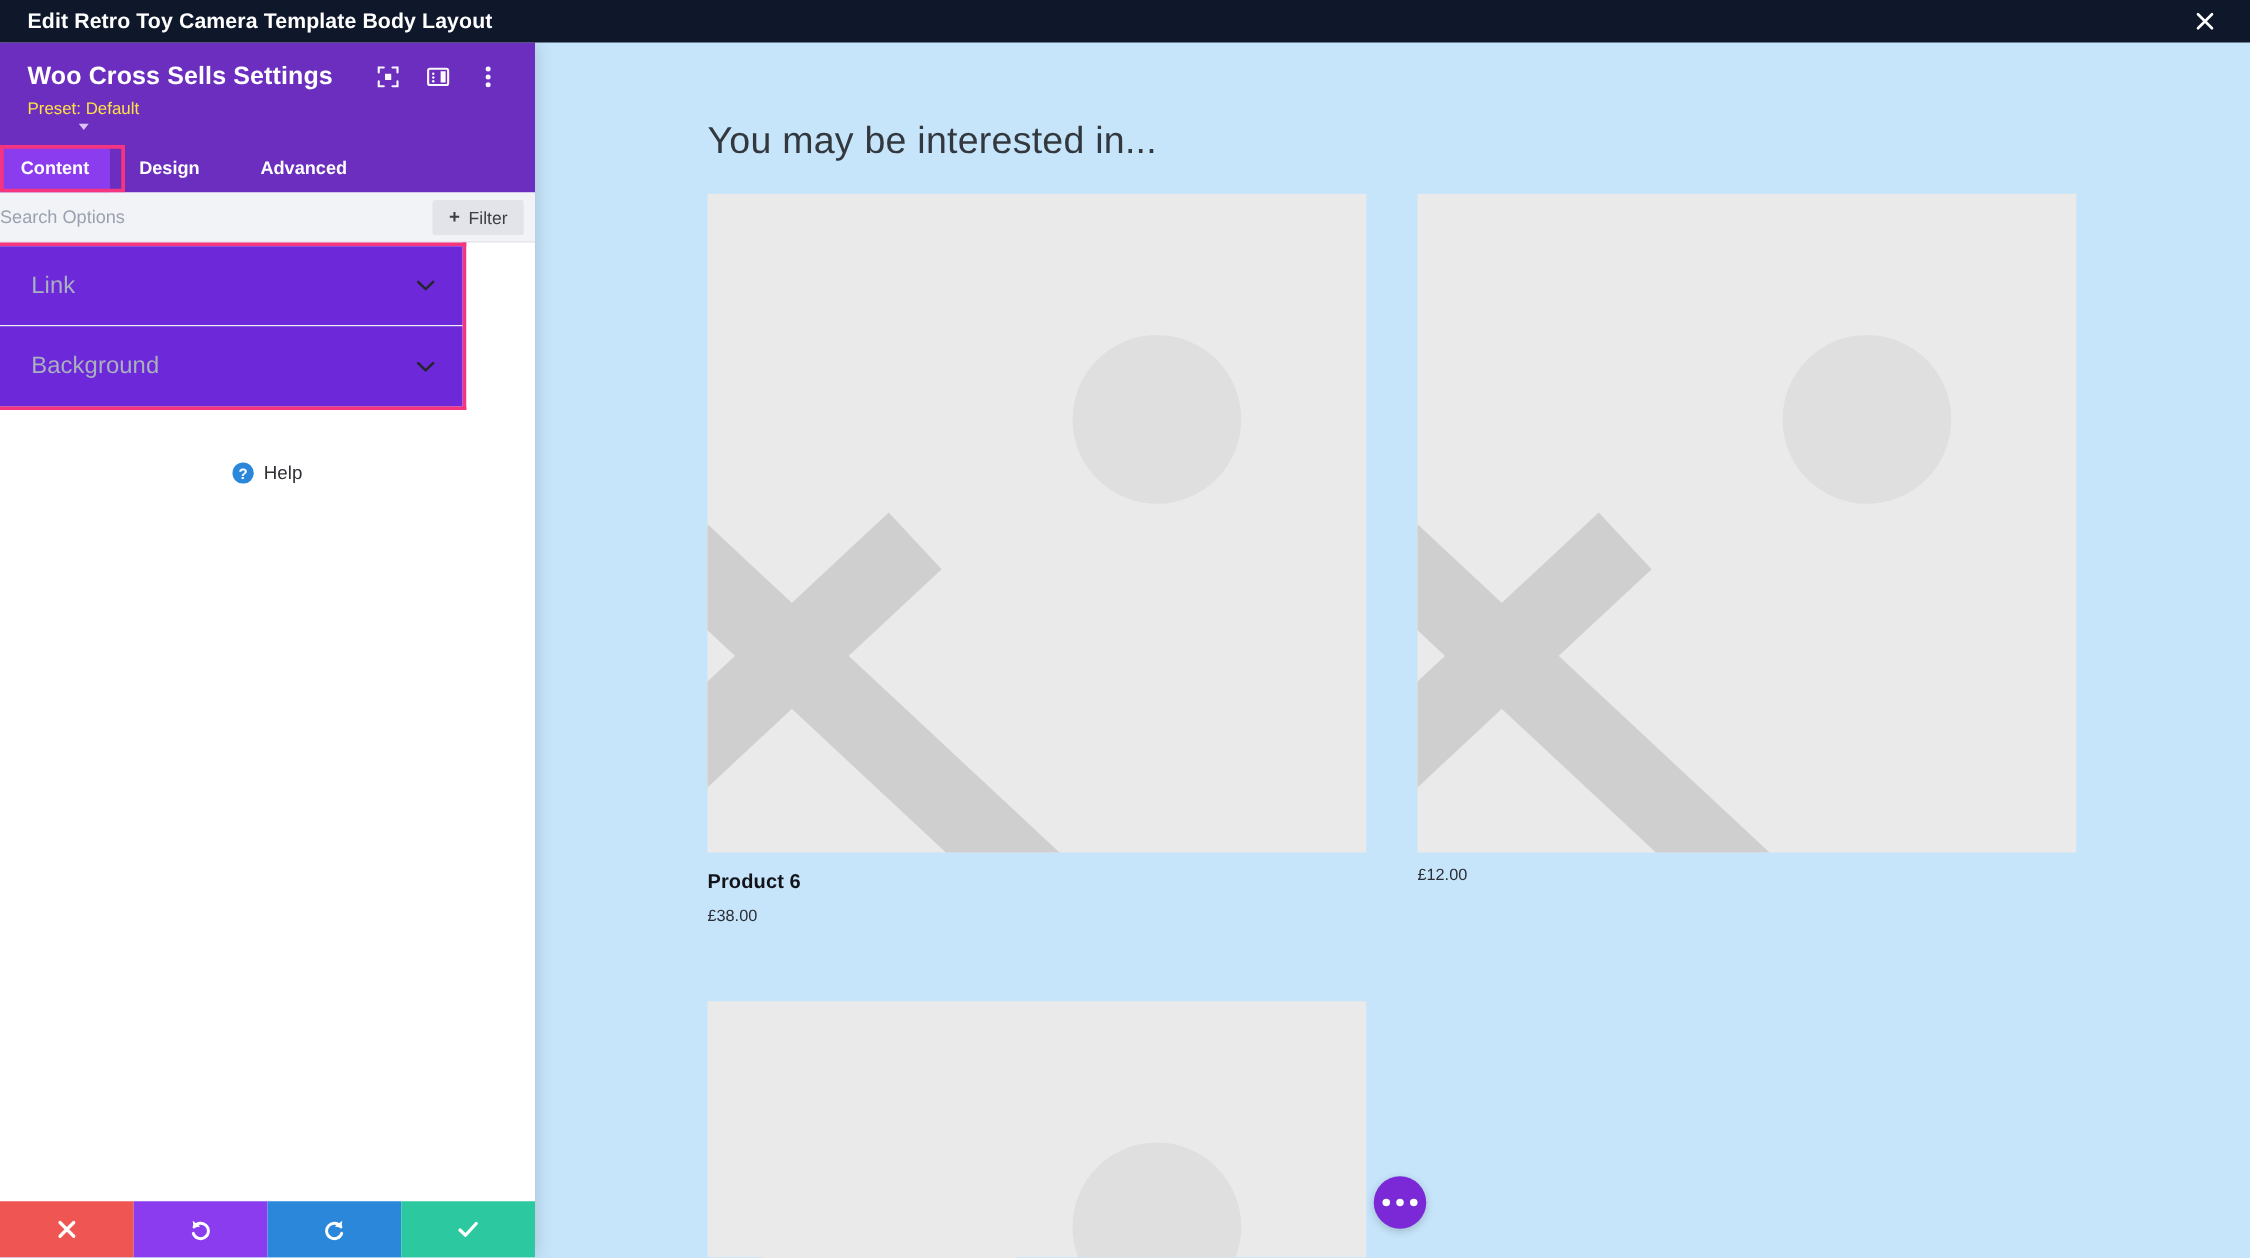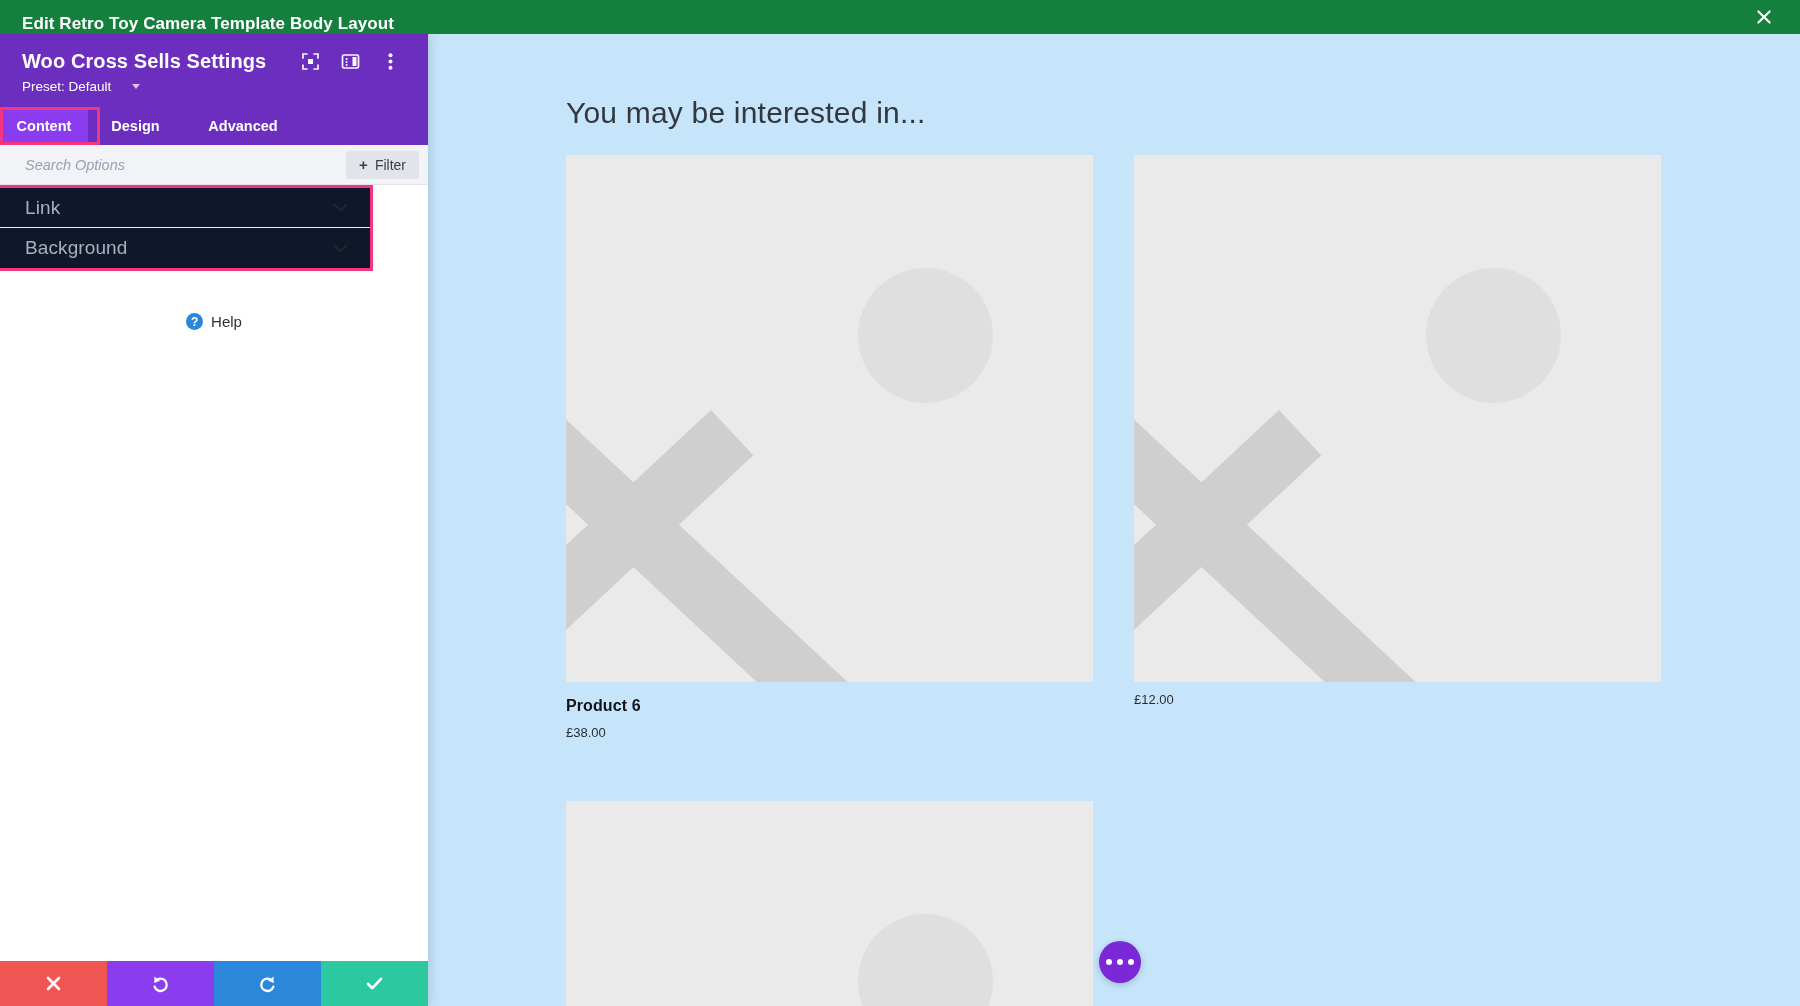--- a/index.html
+++ b/index.html
@@ -19,23 +19,23 @@
     height: 1006px;
     overflow: hidden;
   }
 
   
   .topbar {
     position: absolute;
     top: 0; left: 0;
     width: 1800px;
     height: 34px;
-    background: #15803d;
-    display: flex;
-    align-items: flex-end;
+    background: #0f172a;
+    display: flex;
+    align-items: center;
     z-index: 40;
   }
   .topbar-title {
     margin-left: 22px;
     color: #ffffff;
     font-size: 17px;
     font-weight: bold;
     letter-spacing: .1px;
     white-space: nowrap;
   }
@@ -91,26 +91,27 @@
   .hicon {
     width: 20px; height: 20px;
     display: flex;
     align-items: center;
     justify-content: center;
     cursor: pointer;
     opacity: .97;
   }
   .preset-row {
     margin-top: 6px;
-    color: #ffffff;
+    color: #fde047;
     font-size: 13.5px;
     display: inline-flex;
     align-items: center;
-    gap: 21px;
-    cursor: pointer;
+    gap: 5px;
+    cursor: pointer;
+    flex-direction: column;
   }
   .caret-dn {
     width: 0; height: 0;
     border-left: 4px solid transparent;
     border-right: 4px solid transparent;
     border-top: 5px solid #D9C4F3;
     display: inline-block;
   }
 
   
@@ -154,22 +155,20 @@
     position: relative;
   }
   .search-input {
     flex: 1;
     border: none;
     outline: none;
     background: transparent;
     font-family: "Liberation Sans", sans-serif;
     font-size: 14.5px;
     color: #6B7280;
-    padding-left: 25px;
-    font-style: italic;
   }
   .search-input::placeholder { color: #9AA1B0; }
   .filter-btn {
     height: 28px;
     margin-right: 9px;
     padding: 0 13px;
     background: #E2E4EA;
     border: none;
     border-radius: 2px;
     display: flex;
@@ -183,25 +182,25 @@
   .filter-plus { font-size: 15px; line-height: 1; font-weight: bold; }
 
   
   .accordion-wrap {
     position: relative;
     border: 3px solid #F5357F;
     border-left: none;
     margin-right: 55px;
   }
   .acc-row {
-    height: 40px;
+    height: 64px;
     display: flex;
     align-items: center;
     padding: 0 22px 0 25px;
-    background: #0f172a;
+    background: #6d28d9;
     border-bottom: 1px solid #EDEFF3;
     cursor: pointer;
     gap: 17px;
   }
   .acc-row:last-child { border-bottom: none; }
   .acc-label {
     flex: 1;
     font-size: 19px;
     color: #A9B0BE;
     font-weight: normal;

